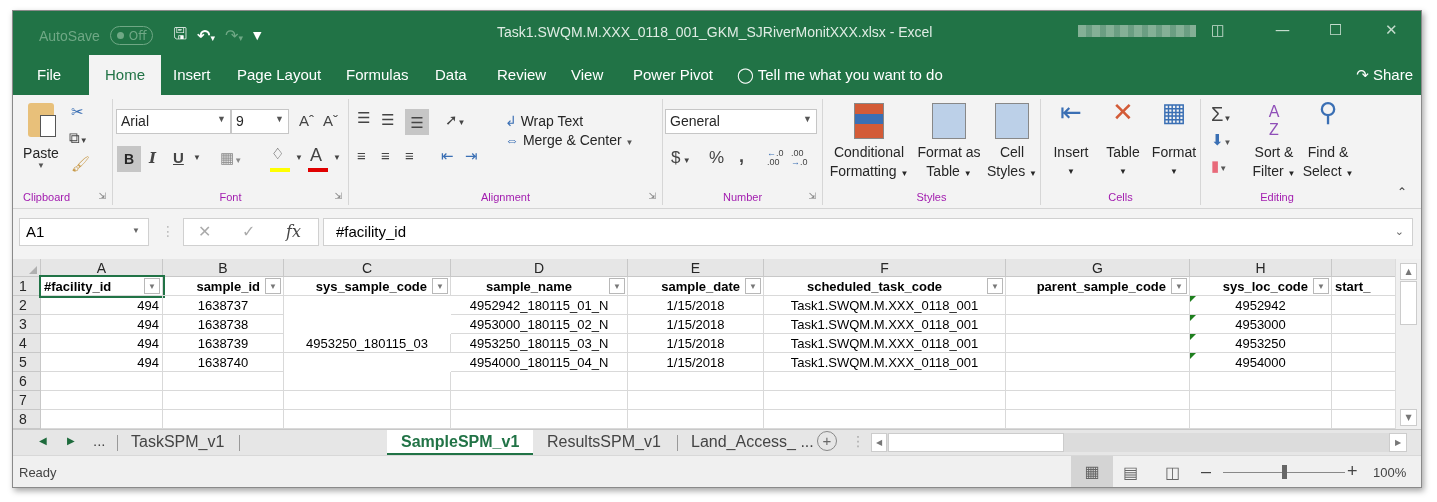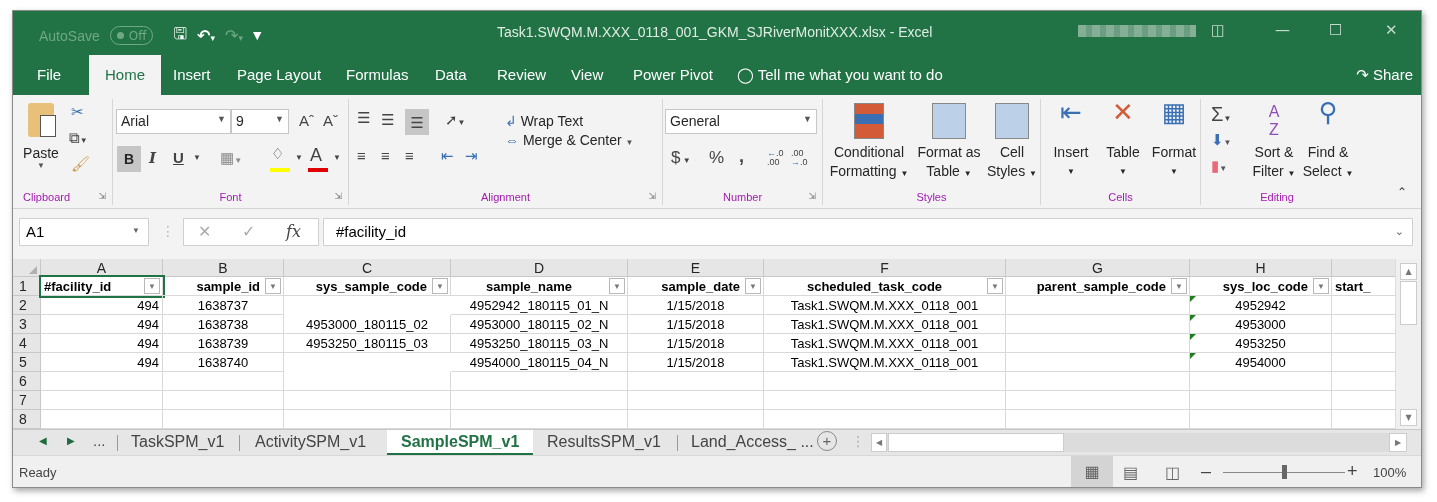--- a/index.html
+++ b/index.html
@@ -252,21 +252,20 @@
       <div class="cell r" style="left: 28px; top: 37px; width: 122px;">494</div>
       <div class="cell c" style="left: 150px; top: 37px; width: 121px;">1638737</div>
       <div class="cell c" style="left: 438px; top: 37px; width: 177px;">4952942_180115_01_N</div>
       <div class="cell c" style="left: 615px; top: 37px; width: 136px;">1/15/2018</div>
       <div class="cell c" style="left: 751px; top: 37px; width: 242px;">Task1.SWQM.M.XXX_0118_001</div>
       <div class="cell c" style="left: 993px; top: 37px; width: 184px;"></div>
       <div class="cell c" style="left: 1177px; top: 37px; width: 142px;">4952942<span class="tri"></span></div>
       <div class="cell l" style="left: 1319px; top: 37px; width: 64px;"></div>
       <div class="cell r" style="left: 28px; top: 56px; width: 122px;">494</div>
       <div class="cell c" style="left: 150px; top: 56px; width: 121px;">1638738</div>
-      <div class="cell c" style="left: 271px; top: 56px; width: 167px;">4953000_180115_02</div>
       <div class="cell c" style="left: 438px; top: 56px; width: 177px;">4953000_180115_02_N</div>
       <div class="cell c" style="left: 615px; top: 56px; width: 136px;">1/15/2018</div>
       <div class="cell c" style="left: 751px; top: 56px; width: 242px;">Task1.SWQM.M.XXX_0118_001</div>
       <div class="cell c" style="left: 993px; top: 56px; width: 184px;"></div>
       <div class="cell c" style="left: 1177px; top: 56px; width: 142px;">4953000<span class="tri"></span></div>
       <div class="cell l" style="left: 1319px; top: 56px; width: 64px;"></div>
       <div class="cell r" style="left: 28px; top: 75px; width: 122px;">494</div>
       <div class="cell c" style="left: 150px; top: 75px; width: 121px;">1638739</div>
       <div class="cell c" style="left: 271px; top: 75px; width: 167px;">4953250_180115_03</div>
       <div class="cell c" style="left: 438px; top: 75px; width: 177px;">4953250_180115_03_N</div>
@@ -317,21 +316,20 @@
     <div style="position:absolute;left:4px;top:150px;width:17px;height:17px;background:#fff;border:1px solid #ccc;font-size:8px;color:#777;text-align:center;line-height:16px;">▼</div>
   </div>
 
   <div class="sheettabs">
     <span class="abs" style="left:26px;top:5px;font-size:10px;color:#1e6b3c;">◀</span>
     <span class="abs" style="left:54px;top:5px;font-size:10px;color:#1e6b3c;">▶</span>
     <span class="abs" style="left:80px;top:2px;font-size:15px;color:#444;">...</span>
     <div class="sep" style="left:104px;"></div>
     <div class="stab" style="left:104px;">TaskSPM_v1</div>
     <div class="sep" style="left:226px;"></div>
-    <div class="stab" style="left:228px;">ActivitySPM_v1</div>
     <div class="stab active" style="left:374px;">SampleSPM_v1</div>
     <div class="stab" style="left:520px;">ResultsSPM_v1</div>
     <div class="sep" style="left:664px;"></div>
     <div class="stab" style="left:664px;">Land_Access_ ...</div>
     <span class="abs" style="left:804px;top:1px;width:20px;height:20px;border:1px solid #888;border-radius:50%;text-align:center;line-height:18px;color:#666;font-size:15px;">+</span>
     <span class="abs" style="left:838px;top:3px;color:#aaa;font-size:14px;">⋮</span>
     <div style="position:absolute;left:858px;top:3px;width:536px;height:19px;background:#dcdcdc;">
       <div style="position:absolute;left:0;top:0;width:16px;height:19px;background:#fff;border:1px solid #ccc;font-size:8px;color:#777;text-align:center;line-height:17px;">◀</div>
       <div style="position:absolute;left:17px;top:0;width:176px;height:19px;background:#fff;border:1px solid #ccc;"></div>
       <div style="position:absolute;right:0;top:0;width:18px;height:19px;background:#fff;border:1px solid #ccc;font-size:8px;color:#777;text-align:center;line-height:17px;">▶</div>

